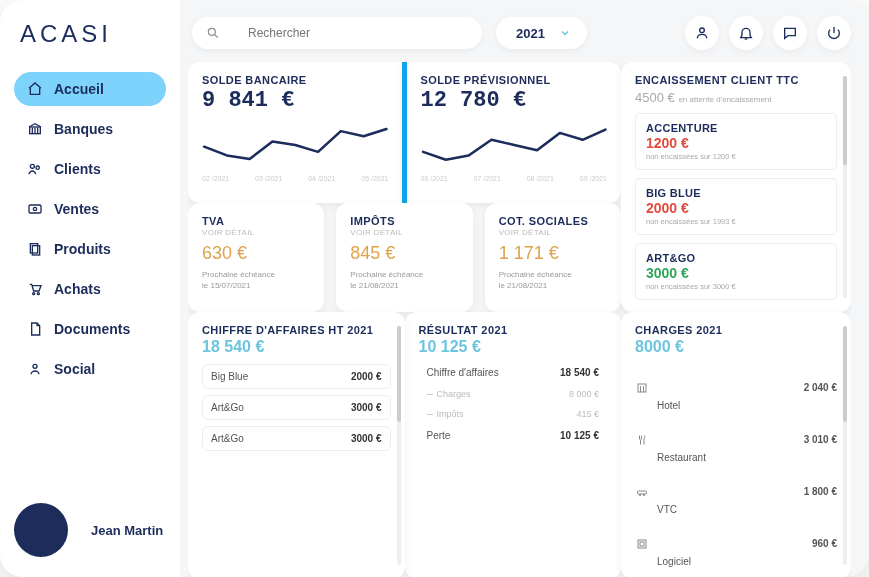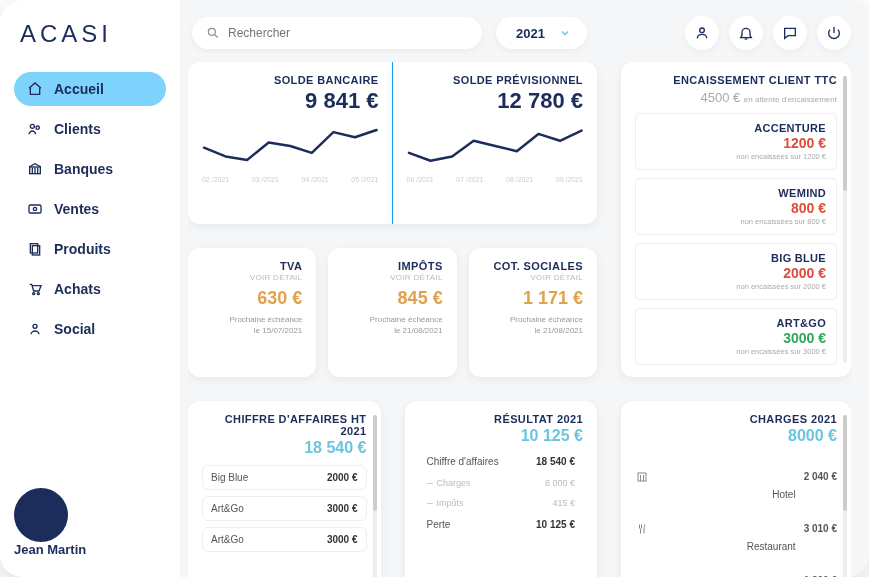--- a/index.html
+++ b/index.html
@@ -19,66 +19,66 @@
     display: flex; flex-direction: column;
   }
   .brand { font-size: 24px; letter-spacing: 4px; color: #1C2C5B; font-weight: 500; padding-left: 6px; margin-bottom: 24px; }
   .nav { display:flex; flex-direction:column; gap:6px; }
   .nav-item {
     display:flex; align-items:center; gap:10px; padding:8px 12px; border-radius: 18px;
     color:#1C2C5B; font-size:14px; font-weight:600; cursor:pointer;
   }
   .nav-item.active { background:#7dd3fc;align-items:center; }
   .nav-item .ico { width:18px; height:18px; flex:0 0 18px; display:flex; align-items:center; justify-content:center; }
-  .user-block { margin-top:auto; display:flex; flex-direction:column; gap:0; padding-bottom:6px; }
+  .user-block { margin-top:auto; display:flex; flex-direction:row; align-items:center; gap:23px; padding-bottom:6px; }
   .avatar { width:54px; height:54px; border-radius:50%; background:#1C2C5B; }
   .user-name { font-size:13px; font-weight:700; color:#1C2C5B; }
 
   
   .main { flex:1; padding:16px 18px 0 8px; display:flex; flex-direction:column; overflow:hidden; }
   .topbar { display:flex; align-items:center; gap:14px; margin-bottom:12px; padding-left:4px; }
   .search {
     flex:0 0 290px; background:#fff; border-radius:20px; height:32px;
     display:flex; align-items:center; padding:0 14px; gap:8px;
     box-shadow: 0 2px 6px rgba(0,0,0,0.05);
   }
-  .search input { border:none; outline:none; font-size:12px; color:#15803d; flex:1; background:transparent; }
+  .search input { border:none; outline:none; font-size:12px; color:#15803d; flex:1; background:transparent;margin-left:20px; }
   .year-pick {
     background:#fff; border-radius:20px; height:32px; padding:0 16px 0 20px;
     display:flex; align-items:center; gap:14px; font-size:13px; font-weight:700; color:#1C2C5B;
     box-shadow: 0 2px 6px rgba(0,0,0,0.05); cursor:pointer;
   }
   .spacer { flex:1; }
   .top-icons { display:flex; gap:10px; }
   .top-ico {
     width:34px; height:34px; border-radius:50%; background:#fff;
     display:flex; align-items:center; justify-content:center; cursor:pointer;
     box-shadow: 0 2px 6px rgba(0,0,0,0.05); color:#1C2C5B;
   }
 
   .grid {
     flex:1; display:grid; grid-template-columns: 1fr 1fr 230px; grid-template-rows: auto auto auto;
-    gap:24px; overflow:hidden;text-align:right;
+    gap:0; overflow:hidden;
   }
   .card {
     background:#fff; border-radius:12px; padding:12px 14px;
     box-shadow: 0 3px 10px rgba(0,0,0,0.06);
     display:flex; flex-direction:column;
   }
   .card-title { font-size:11px; font-weight:800; color:#1C2C5B; letter-spacing:0.4px; }
   .card-sub { font-size:8px; color:#bbb; letter-spacing:0.3px; margin-top:1px; }
-  .big-amount { font-size:22px; font-weight:800; color:#1C2C5B; margin-top:2px; }
-  .orange-amount { font-size:18px; font-weight:700; color:#E0A24D; margin-top:6px; }
+  .big-amount { font-size:22px; font-weight:800; color:#1C2C5B; margin-top:2px;font-family:Liberation Mono, monospace; }
+  .orange-amount { font-size:18px; font-weight:400; color:#E0A24D; margin-top:6px; }
   .cyan-amount { font-size:16px; font-weight:800; color:#6BC5E0; margin-top:2px; }
   .small-note { font-size:8px; color:#999; margin-top:6px; line-height:1.3; }
 
   
   .balance-row { grid-column: 1 / span 2; display:flex; gap:0; }
   .balance-row .card { flex:1; }
-  .balance-row .card + .card { margin-left:-1px; border-left:1px solid #0ea5e9; border-top-left-radius:0; border-bottom-left-radius:0;}
+  .balance-row .card + .card { margin-left:-1px; border-left:5px solid #0ea5e9; border-top-left-radius:0; border-bottom-left-radius:0;}
   .balance-row .card:first-child { border-top-right-radius:0; border-bottom-right-radius:0; }
   .spark { width:100%; height:56px; margin-top:4px;}
   .xlabels { display:flex; justify-content:space-between; font-size:7px; color:#ccc; margin-top:2px; }
 
   
   .row2 { grid-column:1 / span 2; display:flex; gap:12px; }
   .row2 .card { flex:1; }
 
   
   .encaiss { grid-column:3; grid-row:1 / span 2; }
@@ -137,42 +137,42 @@
             <svg width="16" height="16" viewBox="0 0 24 24" fill="none" stroke="#1C2C5B" stroke-width="2">
               <path d="M3 11l9-8 9 8"></path>
               <path d="M5 10v10h14V10"></path>
             </svg>
           </span>
           <span>Accueil</span>
         </div>
         <div class="nav-item">
           <span class="ico">
             <svg width="16" height="16" viewBox="0 0 24 24" fill="none" stroke="#1C2C5B" stroke-width="2">
-              <circle cx="8" cy="8" r="3"></circle>
-              <circle cx="16" cy="10" r="2.5"></circle>
-              <path d="M3 20c0-3 3-5 5-5s5 2 5 5"></path>
-            </svg>
-          </span>
-          <span>Clients</span>
-        </div>
-        <div class="nav-item">
-          <span class="ico">
-            <svg width="16" height="16" viewBox="0 0 24 24" fill="none" stroke="#1C2C5B" stroke-width="2">
               <path d="M3 9l9-5 9 5"></path>
               <rect x="4" y="9" width="16" height="10"></rect>
               <line x1="8" y1="10" x2="8" y2="19"></line>
               <line x1="12" y1="10" x2="12" y2="19"></line>
               <line x1="16" y1="10" x2="16" y2="19"></line>
             </svg>
           </span>
           <span>Banques</span>
         </div>
         <div class="nav-item">
           <span class="ico">
             <svg width="16" height="16" viewBox="0 0 24 24" fill="none" stroke="#1C2C5B" stroke-width="2">
+              <circle cx="8" cy="8" r="3"></circle>
+              <circle cx="16" cy="10" r="2.5"></circle>
+              <path d="M3 20c0-3 3-5 5-5s5 2 5 5"></path>
+            </svg>
+          </span>
+          <span>Clients</span>
+        </div>
+        <div class="nav-item">
+          <span class="ico">
+            <svg width="16" height="16" viewBox="0 0 24 24" fill="none" stroke="#1C2C5B" stroke-width="2">
               <rect x="3" y="6" width="18" height="12" rx="2"></rect>
               <circle cx="12" cy="12" r="2.5"></circle>
             </svg>
           </span>
           <span>Ventes</span>
         </div>
         <div class="nav-item">
           <span class="ico">
             <svg width="16" height="16" viewBox="0 0 24 24" fill="none" stroke="#1C2C5B" stroke-width="2">
               <rect x="5" y="4" width="11" height="14"></rect>
@@ -183,20 +183,29 @@
         </div>
         <div class="nav-item">
           <span class="ico">
             <svg width="16" height="16" viewBox="0 0 24 24" fill="none" stroke="#1C2C5B" stroke-width="2">
               <path d="M4 5h3l3 10h8l3-8H8"></path>
               <circle cx="10" cy="19" r="1.5"></circle>
               <circle cx="17" cy="19" r="1.5"></circle>
             </svg>
           </span>
           <span>Achats</span>
+        </div>
+        <div class="nav-item">
+          <span class="ico">
+            <svg width="16" height="16" viewBox="0 0 24 24" fill="none" stroke="#1C2C5B" stroke-width="2">
+              <path d="M7 3h8l4 4v14H7z"></path>
+              <path d="M15 3v4h4"></path>
+            </svg>
+          </span>
+          <span>Documents</span>
         </div>
         <div class="nav-item">
           <span class="ico">
             <svg width="16" height="16" viewBox="0 0 24 24" fill="none" stroke="#1C2C5B" stroke-width="2">
               <circle cx="12" cy="8" r="3"></circle>
               <path d="M6 20c0-3 3-5 6-5s6 2 6 5"></path>
             </svg>
           </span>
           <span>Social</span>
         </div>
@@ -300,28 +309,23 @@
           <b>4500 €</b>
           <span>en attente d'encaissement</span>
         </div>
         <div class="client-list" id="client-list">
             <div class="client-item">
               <div class="client-name">ACCENTURE</div>
               <div class="client-amt amt-red">1200 €</div>
               <div class="client-sub">non encaissées sur 1200 €</div>
             </div>
             <div class="client-item">
-              <div class="client-name">WEMIND</div>
-              <div class="client-amt amt-red">800 €</div>
-              <div class="client-sub">non encaissées sur 800 €</div>
-            </div>
-            <div class="client-item">
               <div class="client-name">BIG BLUE</div>
               <div class="client-amt amt-red">2000 €</div>
-              <div class="client-sub">non encaissées sur 2000 €</div>
+              <div class="client-sub">non encaissées sur 1993 €</div>
             </div>
             <div class="client-item">
               <div class="client-name">ART&amp;GO</div>
               <div class="client-amt amt-green">3000 €</div>
               <div class="client-sub">non encaissées sur 3000 €</div>
             </div>
           </div>
         <div class="scrollbar-fake"></div>
       </div>
 

